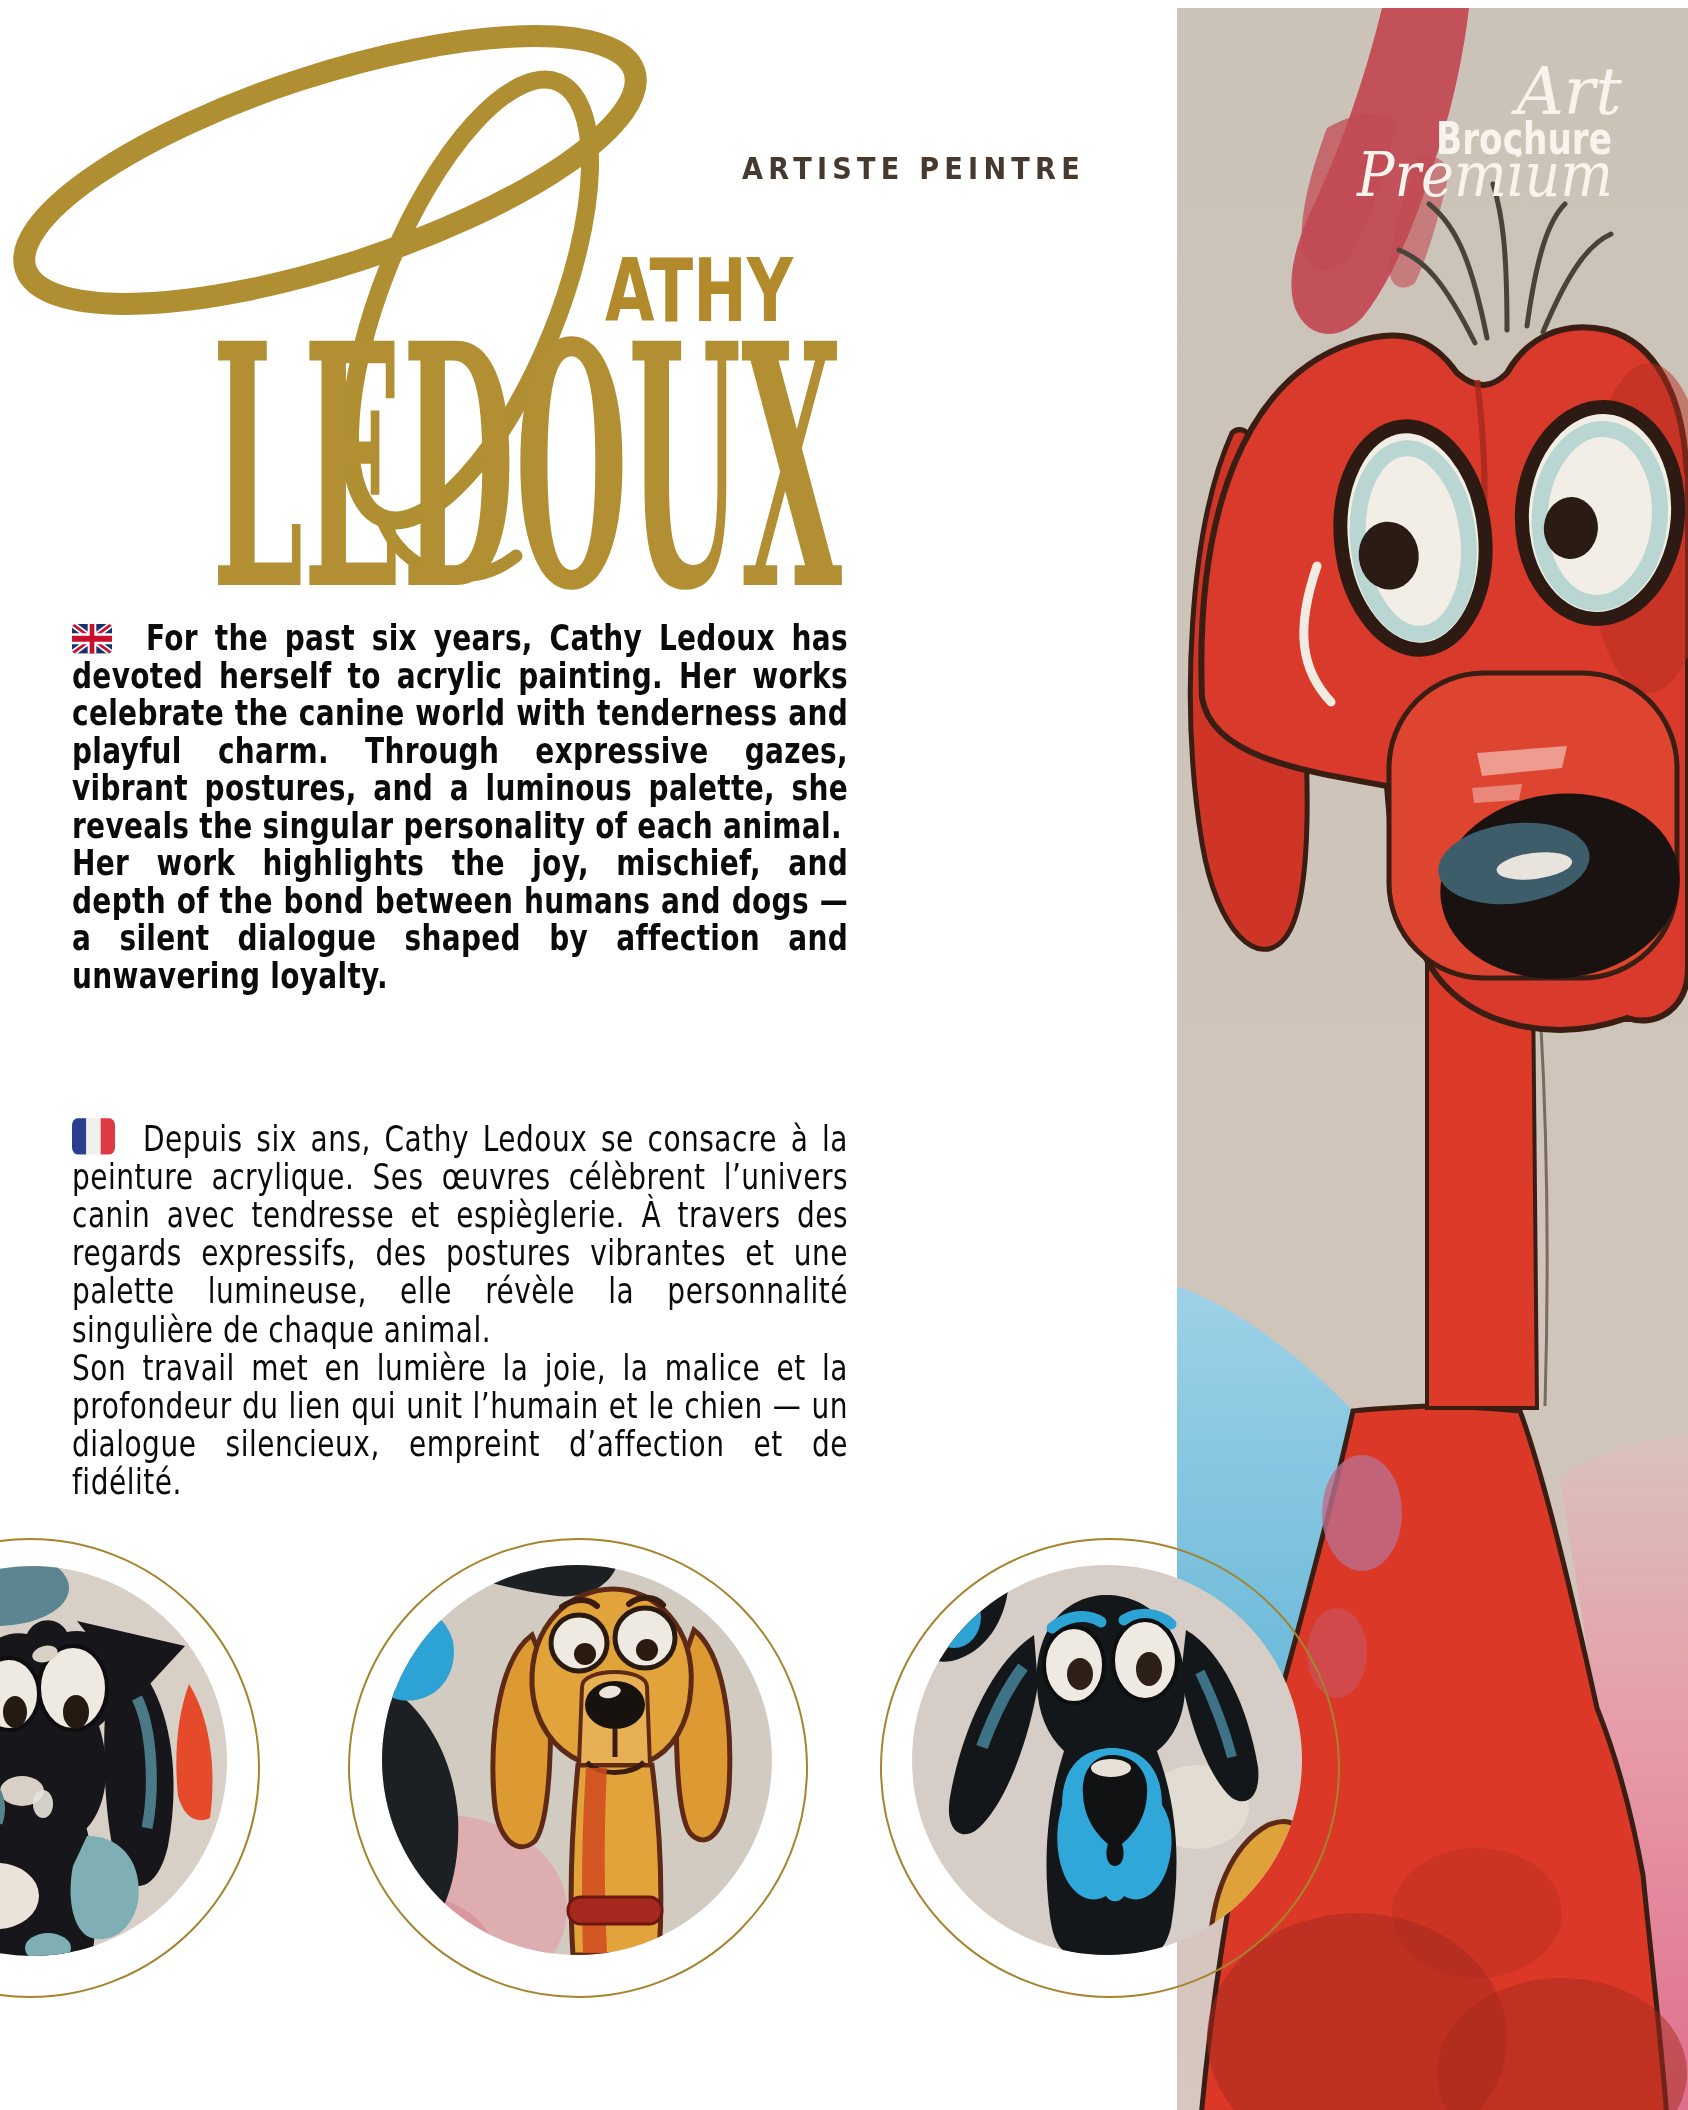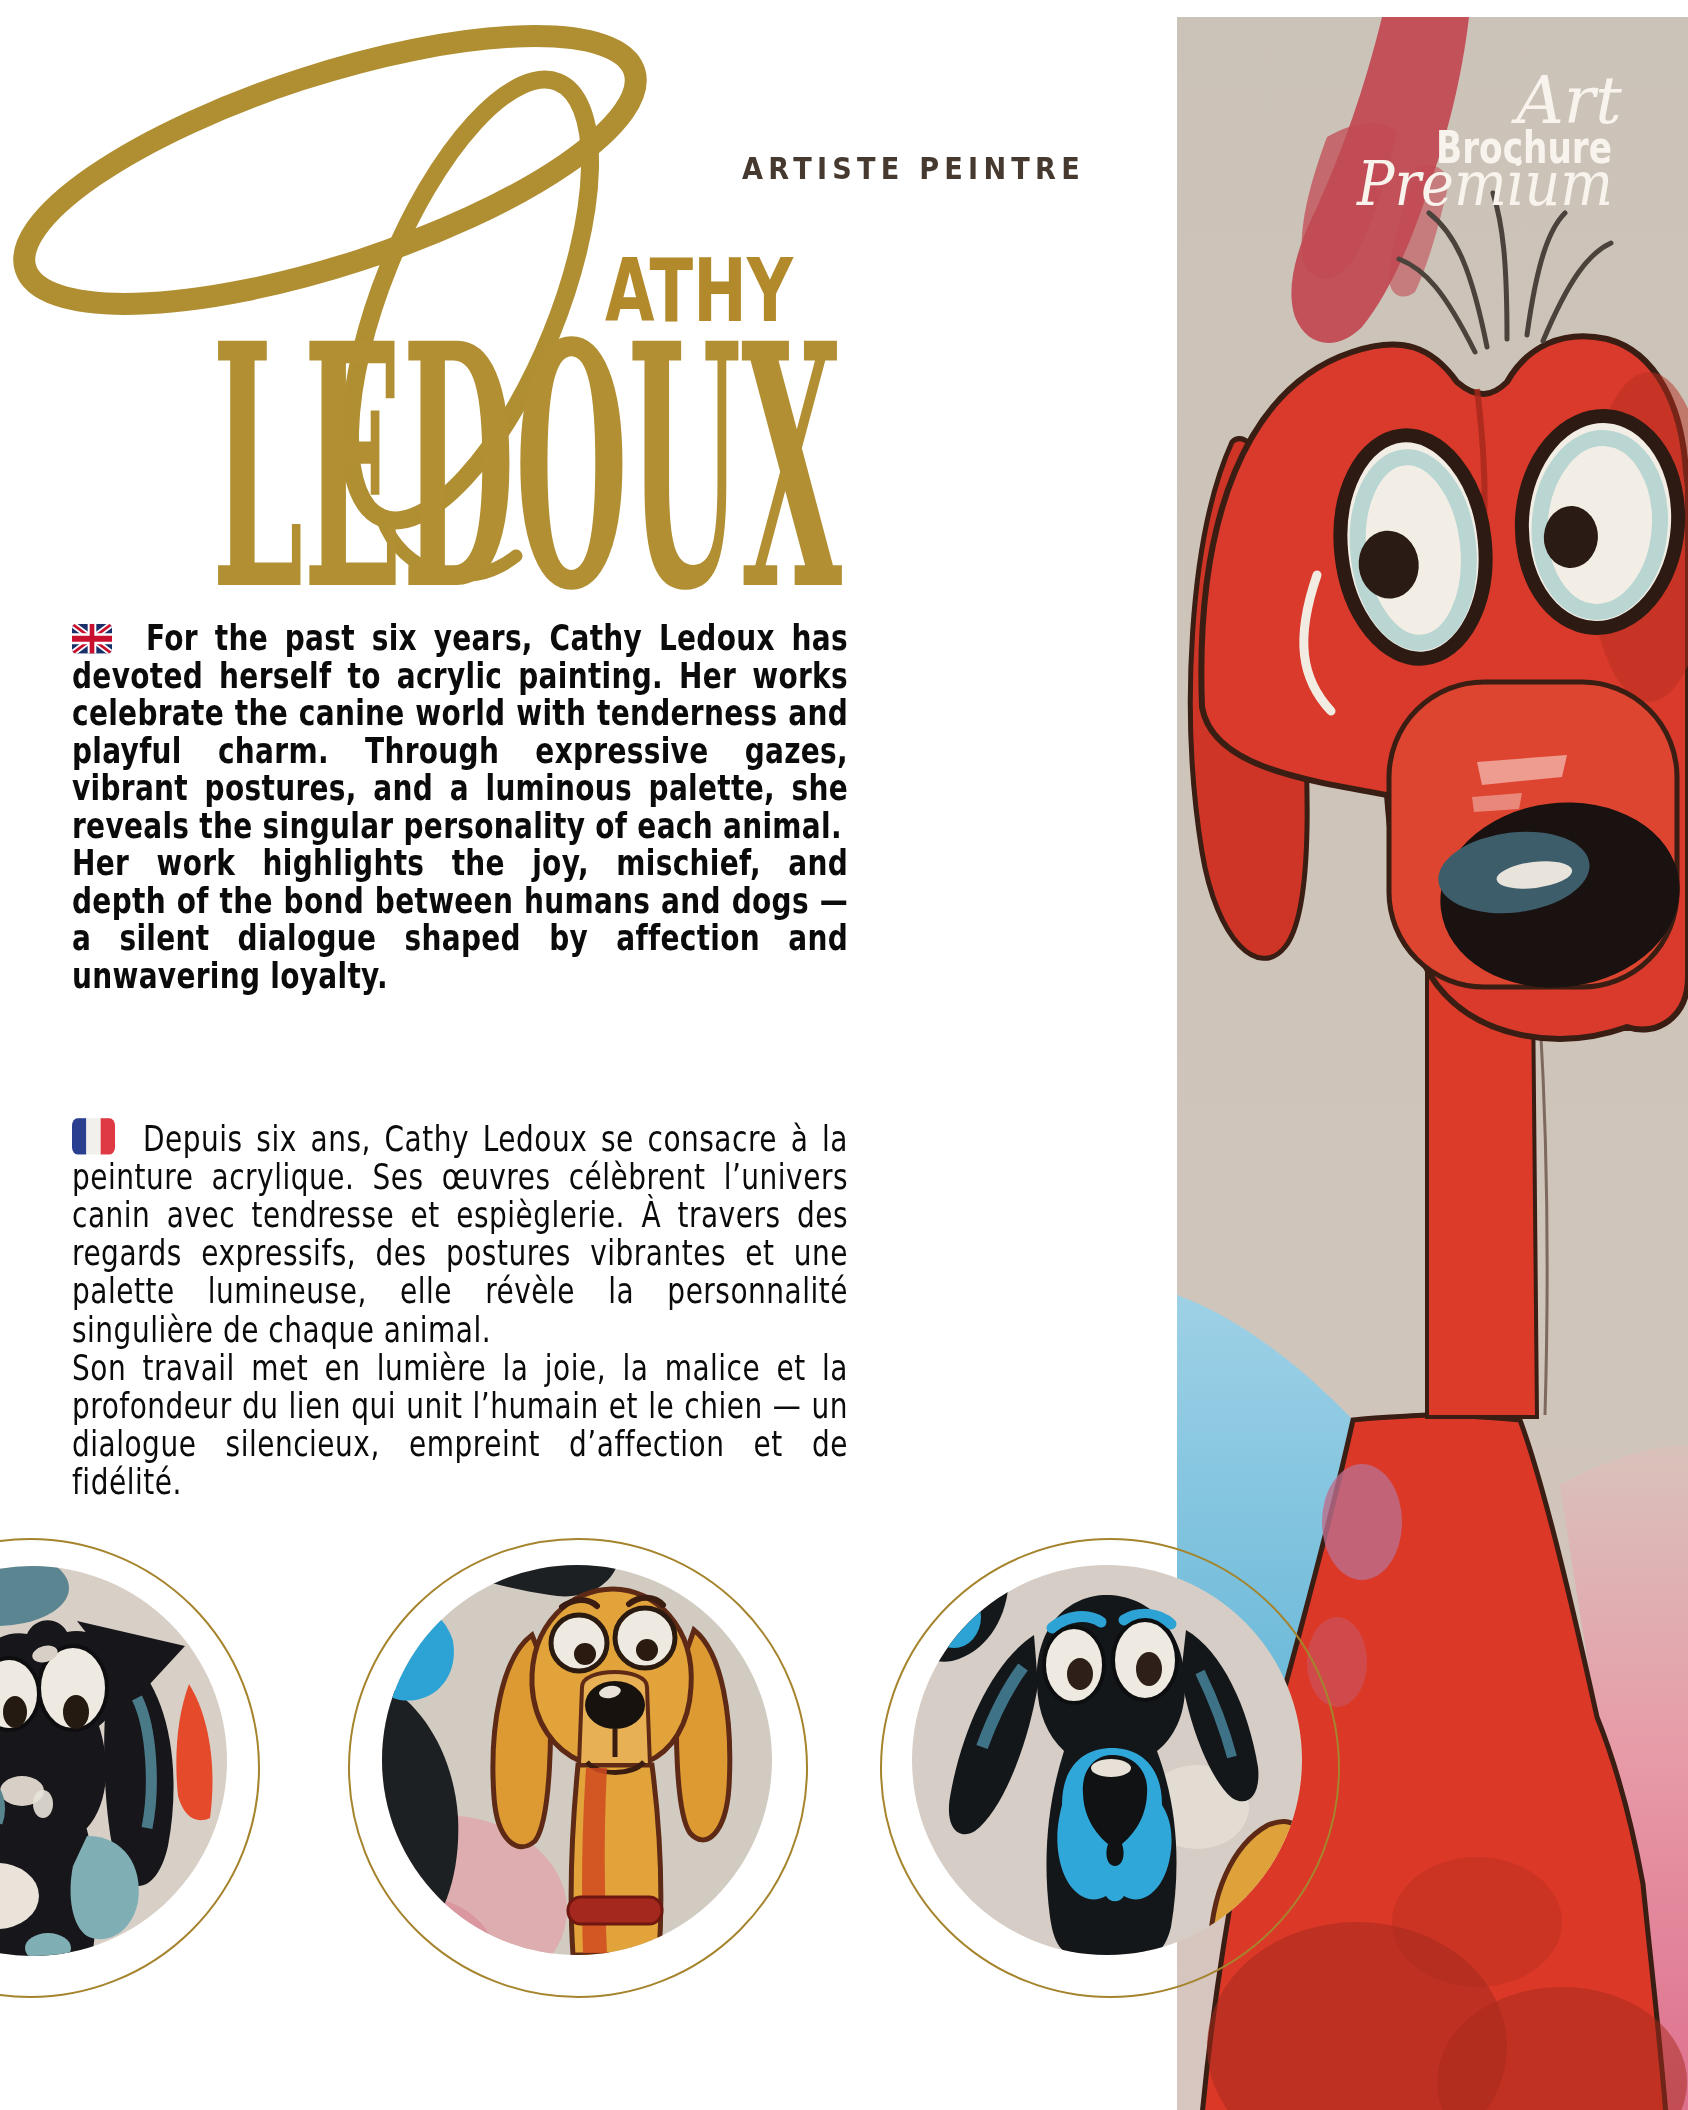--- a/index.html
+++ b/index.html
@@ -18,21 +18,21 @@
   .bio p{margin:0;padding:0;}
   .bio-en{top:620px;font:700 28px/30px "DejaVu Sans","Liberation Sans",sans-serif;
     letter-spacing:.3px;transform:scale(1.0,1.25);}
   .bio-fr{top:1118px;font:400 28px/30px "DejaVu Sans","Liberation Sans",sans-serif;
     letter-spacing:.5px;transform:scale(1.0,1.27);}
   .flag{display:inline-block;vertical-align:-3px;margin-right:34px;
     border-radius:4px;overflow:hidden;line-height:0;}
   .flag svg{display:block;}
   .flag-fr{margin-right:28px;border-radius:6px;}
   
-  .panel{position:absolute;left:1177px;top:17px;width:511px;height:2052px;z-index:1;}
+  .panel{position:absolute;left:1177px;top:8px;width:511px;height:2052px;z-index:1;}
   .panel svg{display:block;}
   
   .ring{position:absolute;width:456px;height:456px;border-radius:50%;
     border:2.5px solid #A5842D;z-index:4;background:transparent;}
   .ring-1{left:-200px;top:1538px;}
   .ring-2{left:348px;top:1538px;}
   .ring-3{left:880px;top:1538px;}
   .pic{position:absolute;width:390px;height:390px;border-radius:50%;overflow:hidden;z-index:5;}
   .pic-1{left:-163px;top:1566px;}
   .pic-2{left:382px;top:1565px;}

